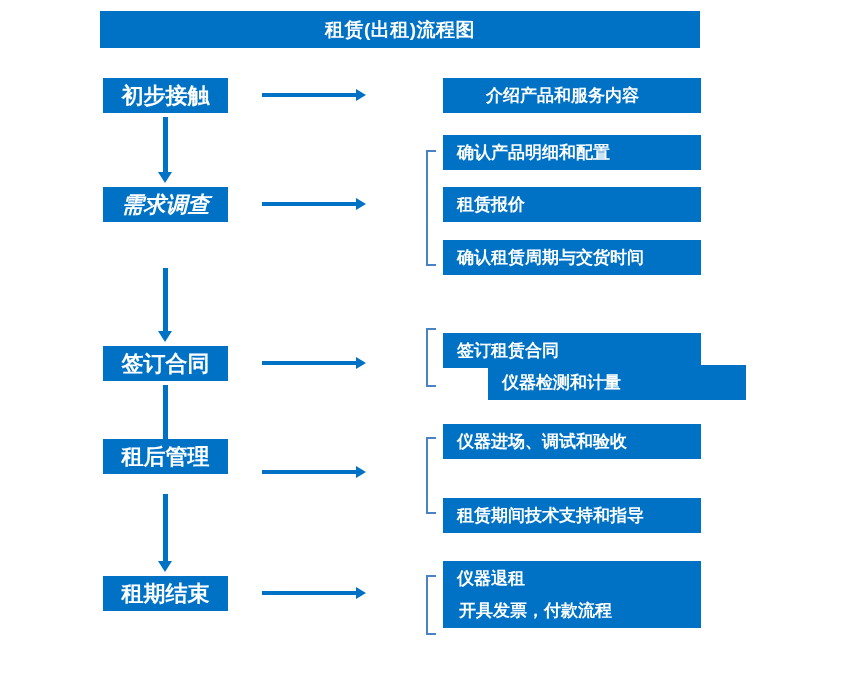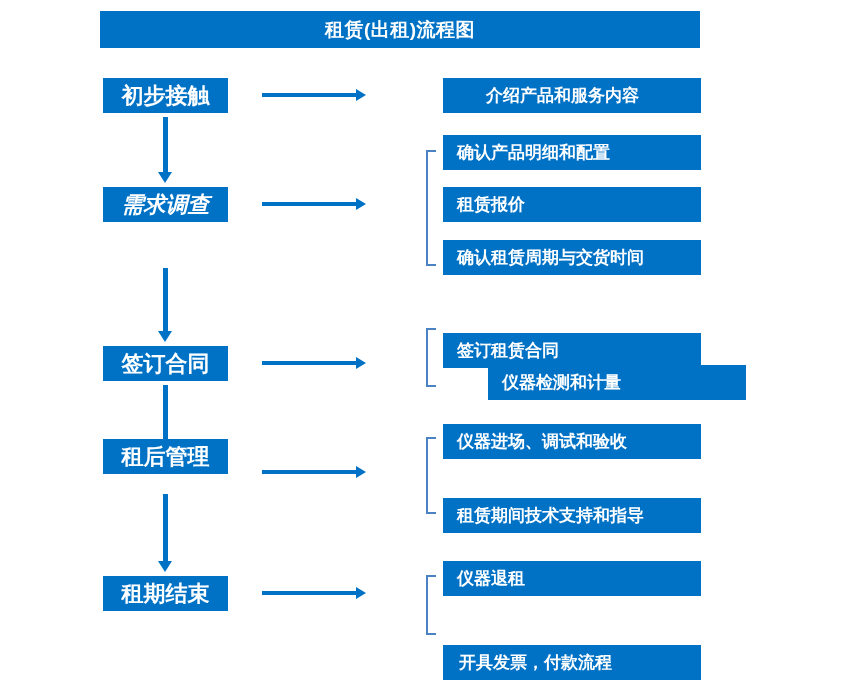--- a/index.html
+++ b/index.html
@@ -168,15 +168,15 @@
 
   <div class="node detail" style="top:78px;padding-left:43px;">介绍产品和服务内容</div>
   <div class="node detail" style="top:135px;">确认产品明细和配置</div>
   <div class="node detail" style="top:240px;">确认租赁周期与交货时间</div>
   <div class="node detail" style="top:187px;">租赁报价</div>
   <div class="node detail" style="top:313px;margin-top:20px;">签订租赁合同</div>
   <div class="node detail" style="top:365px;margin-left:45px;">仪器检测和计量</div>
   <div class="node detail" style="top:424px;">仪器进场、调试和验收</div>
   <div class="node detail" style="top:490px;margin-top:8px;">租赁期间技术支持和指导</div>
   <div class="node detail" style="top:561px;">仪器退租</div>
-  <div class="node detail" style="top:645px;padding-left:16px;">开具发票，付款流程</div>
+  <div class="node detail" style="top:593px;padding-left:16px;">开具发票，付款流程</div>
 
 </div>
 
 </body></html>

